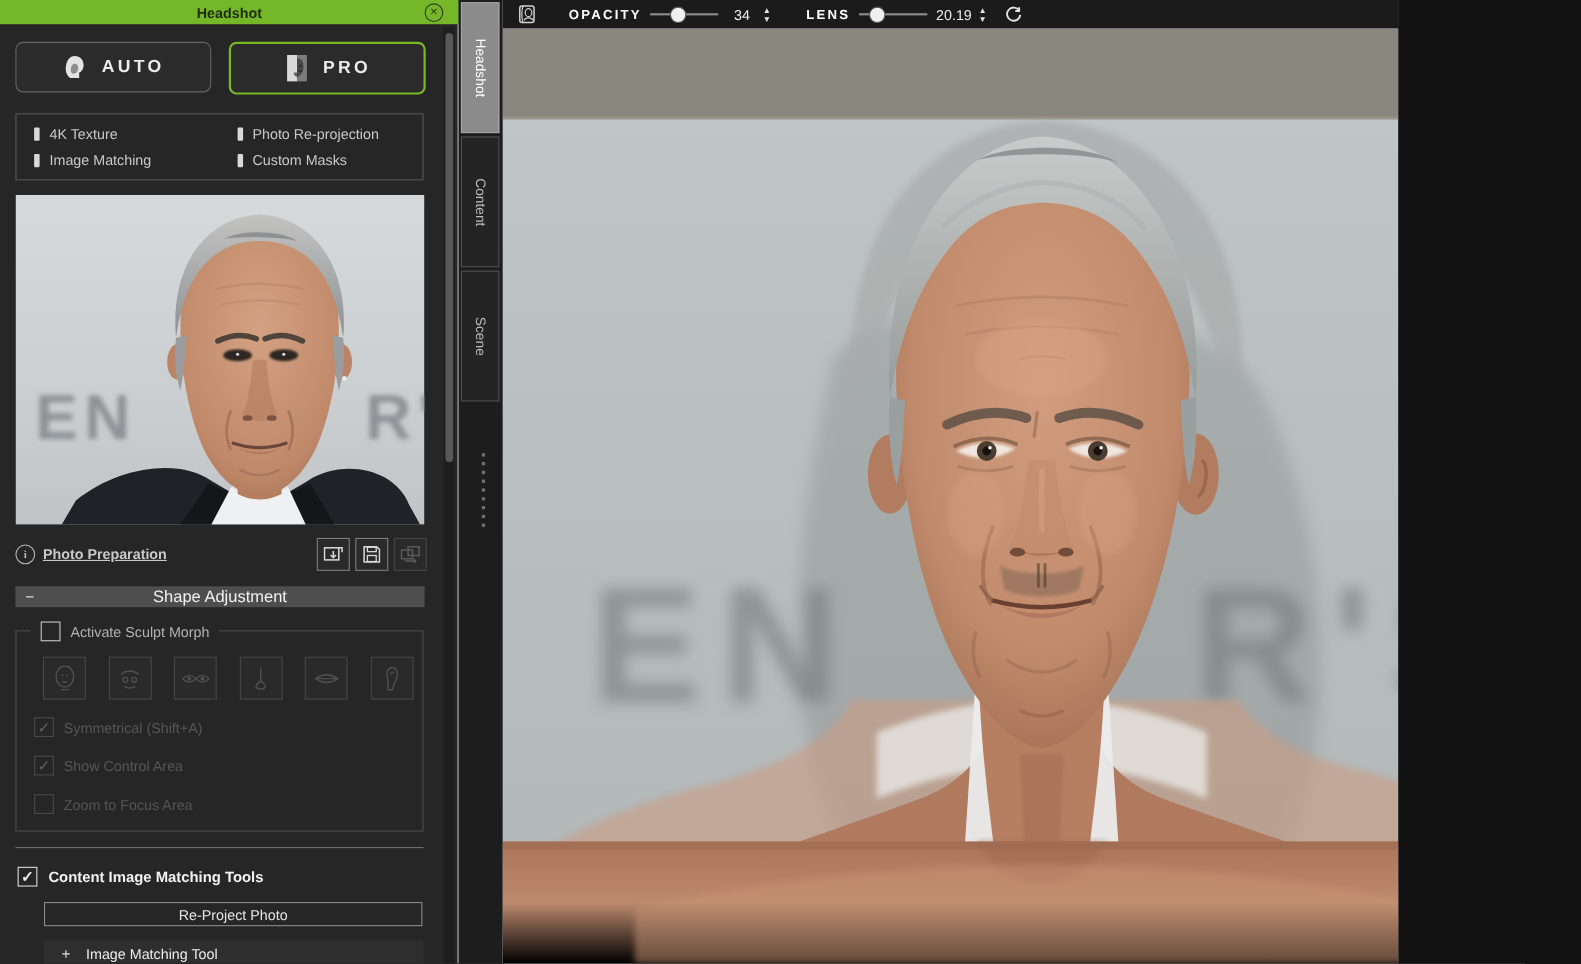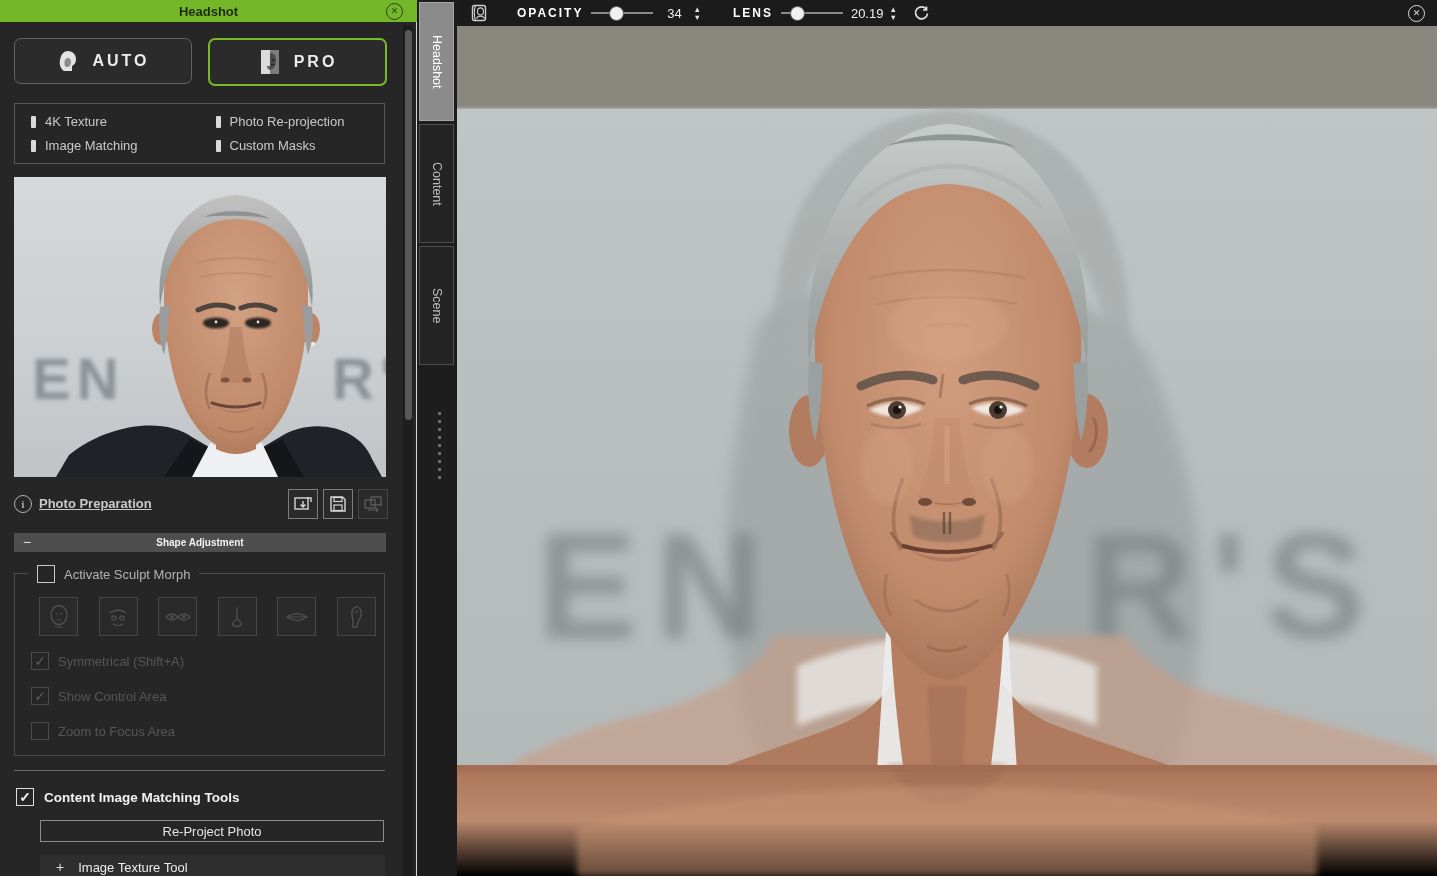--- a/index.html
+++ b/index.html
@@ -1,16 +1,16 @@
 <!DOCTYPE html>
 <html><head>
 <meta charset="utf-8">
 <style>
   html,body{margin:0;padding:0;background:#111;}
-  .app{position:relative;width:1437px;height:876px;overflow:hidden;background:#262626;
+  .app{position:relative;width:1271px;height:876px;overflow:hidden;background:#262626;
        font-family:"Liberation Sans",sans-serif;-webkit-font-smoothing:antialiased;}
 
   
   .left-panel{position:absolute;left:0;top:0;width:417px;height:876px;background:#262626;}
   .panel-header{position:absolute;left:0;top:0;width:417px;height:22px;background:#74b829;
        display:flex;align-items:center;justify-content:center;}
   .panel-title{font-size:13px;font-weight:bold;color:#1e2b12;}
   .circle-x{width:15px;height:15px;border-radius:50%;display:flex;align-items:center;justify-content:center;
        font-size:9px;line-height:1;}
   .panel-header .circle-x{position:absolute;right:14px;top:3px;border:1.4px solid #2f3b1a;color:#2f3b1a;cursor:pointer;}
@@ -33,21 +33,21 @@
   .info-icon{position:absolute;left:0;top:6px;width:16px;height:16px;border:1.4px solid #b5b5b5;border-radius:50%;
        color:#b5b5b5;font-size:10px;font-weight:bold;display:flex;align-items:center;justify-content:center;font-family:"Liberation Serif",serif;}
   .prep-link{position:absolute;left:25px;top:7px;color:#c9c9c9;font-size:13px;text-decoration:underline;cursor:pointer;font-weight:bold;}
   .prep-btn{position:absolute;top:0;width:28px;height:28px;border:1px solid #7d7d7d;background:#2a2a2a;
        display:flex;align-items:center;justify-content:center;cursor:pointer;}
   .prep-btn.disabled{border-color:#454545;}
   .prep-btn svg{display:block;}
 
   .section-bar{position:absolute;left:14px;top:533px;width:372px;height:19px;background:#4e4e4e;
        display:flex;align-items:center;justify-content:center;}
-  .section-bar .bar-title{color:#f2f2f2;font-size:10px;font-weight:bold;}
+  .section-bar .bar-title{color:#f2f2f2;font-size:15px;font-weight:normal;}
   .section-bar .collapse{position:absolute;left:9px;top:0;color:#e0e0e0;font-size:14px;line-height:19px;cursor:pointer;}
 
   .morph-box{position:absolute;left:14px;top:573px;width:369px;height:181px;border:1px solid #4c4c4c;}
   .morph-legend{position:absolute;left:13px;top:-9px;background:#262626;padding:0 9px;display:flex;align-items:center;gap:9px;}
   .cb{width:16px;height:16px;border:1px solid #c9c9c9;background:transparent;flex:none;position:relative;cursor:pointer;
       display:flex;align-items:center;justify-content:center;font-size:14px;line-height:1;}
   .cb.dim{border-color:#4a4a4a;color:#5f5f5f;}
   .cb.lit{border-color:#dcdcdc;color:#f2f2f2;font-weight:bold;}
   .morph-legend .lbl{color:#b3b3b3;font-size:13px;white-space:nowrap;}
   .morph-tools{position:absolute;left:24px;top:23px;display:flex;gap:20.5px;}
@@ -316,21 +316,21 @@
 
     <div class="imt-row">
       <span class="cb lit">✓</span>
       <span class="lbl">Content Image Matching Tools</span>
     </div>
 
     <button class="reproject-btn">Re-Project Photo</button>
 
     <div class="imt-bar">
       <span class="plus">+</span>
-      <span class="lbl">Image Texture Tool</span>
+      <span class="lbl">Image Matching Tool</span>
     </div>
 
     <div class="v-scrollbar">
       <div class="thumb"></div>
     </div>
   </div>
 
   <div class="panel-divider"></div>
 
   <div class="tab-strip">

